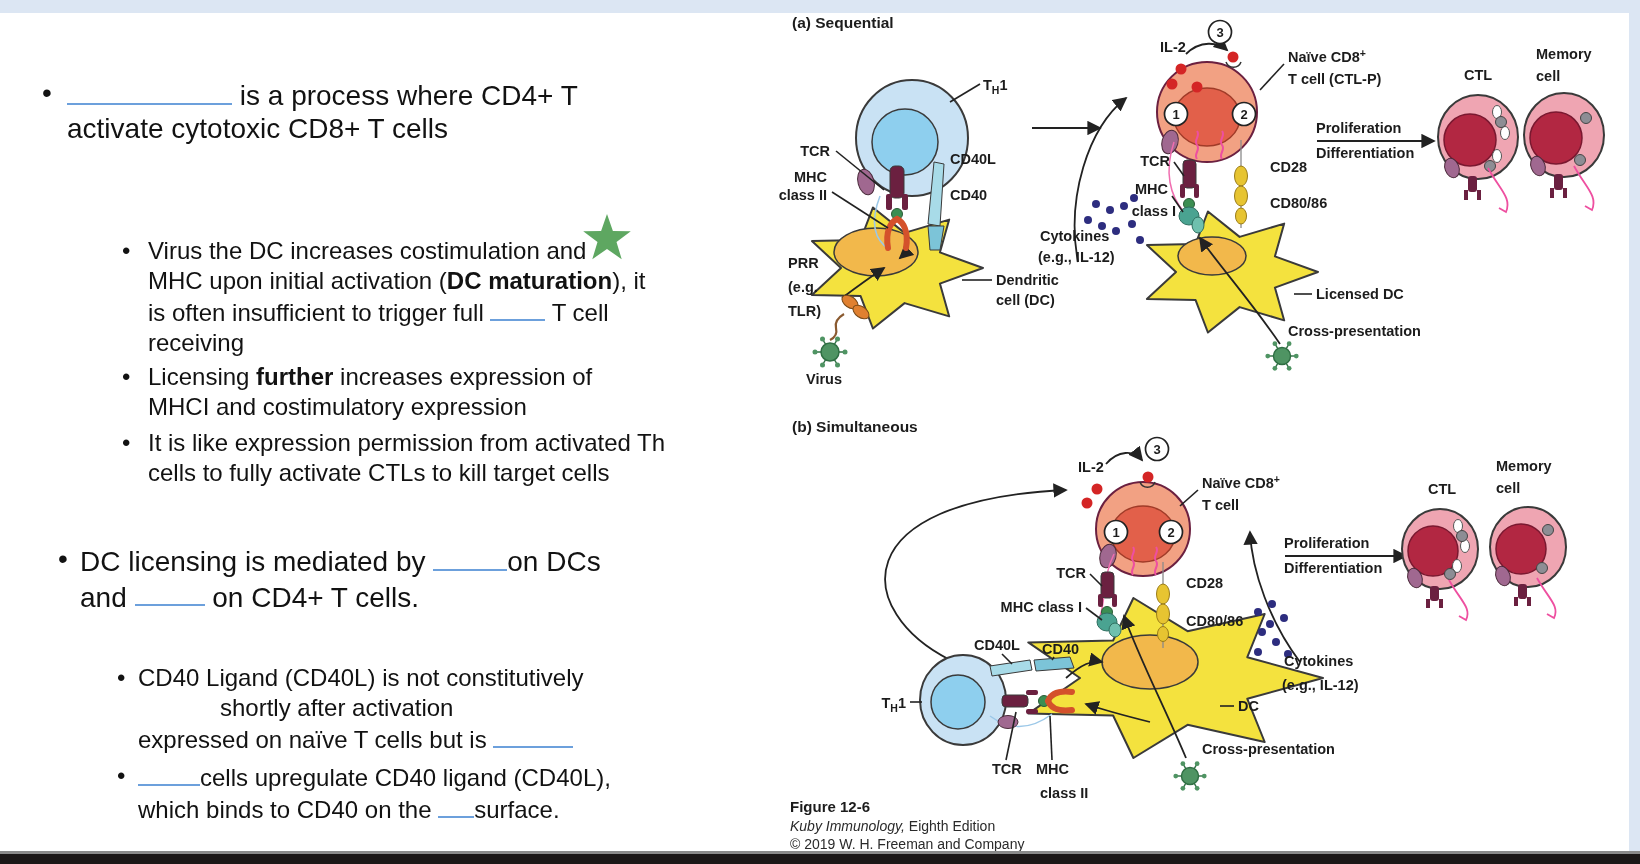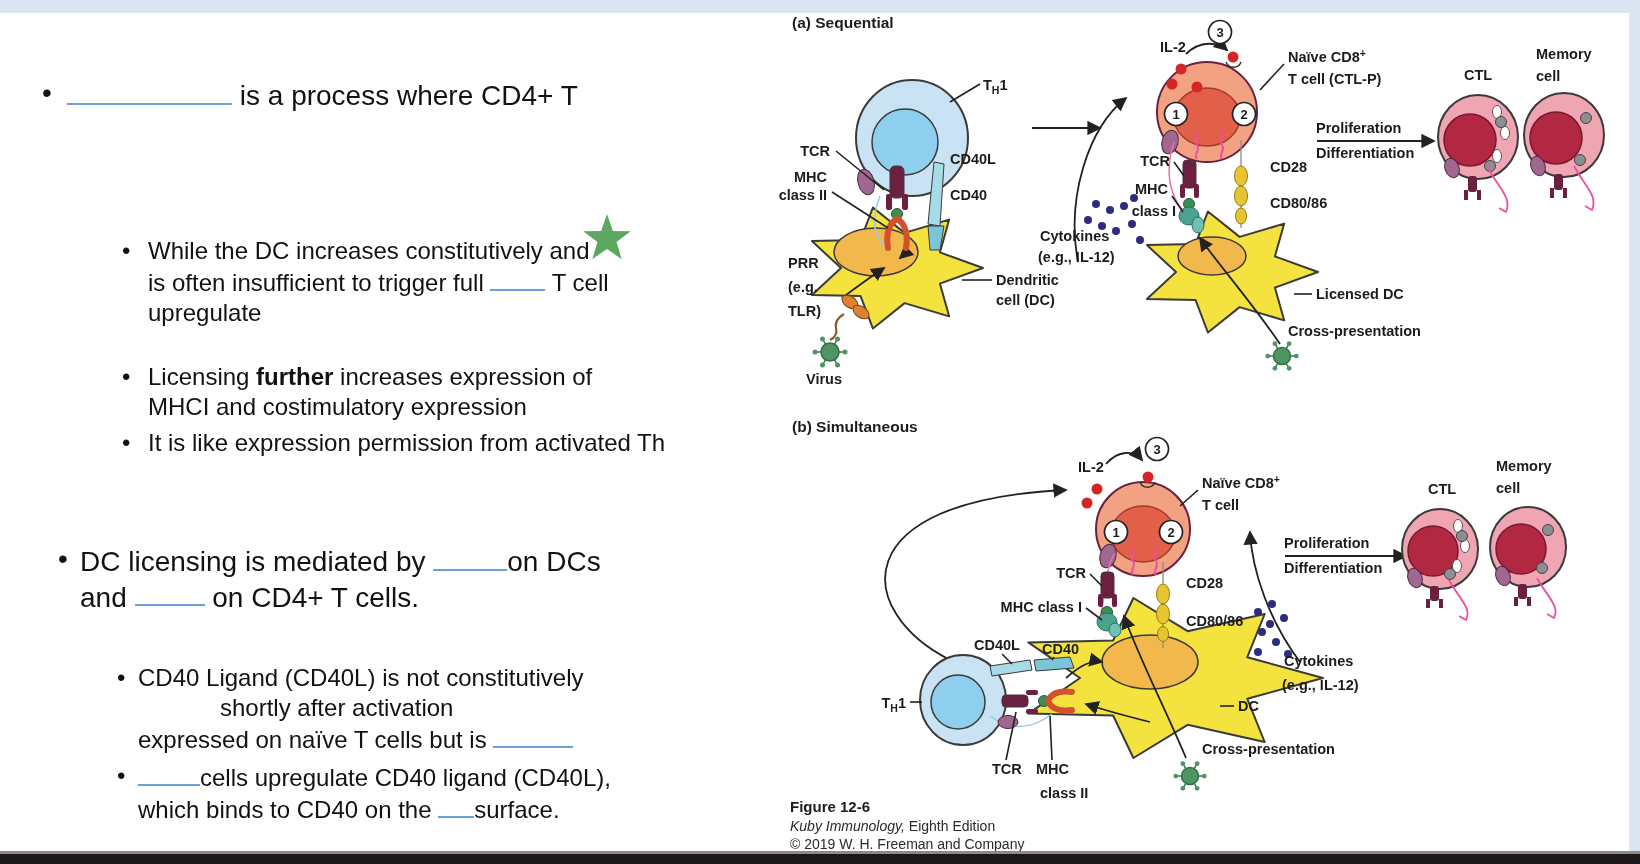--- a/index.html
+++ b/index.html
@@ -28,38 +28,41 @@
   .arr{stroke:#222;stroke-width:1.8;fill:none;}
 </style>
 </head>
 <body>
 
 <div class="stage">
 
   <div class="tb main" style="left:67px;top:76px;">
     <span class="bul" style="left:-25px;">•</span>
     <div class="ln"><span class="blank" style="width:165px;"></span><span> is a process where CD4+ T</span></div>
+    <div class="ln"><span>activate cytotoxic CD8+ T cells</span></div>
   </div>
 
   <div class="tb sub" style="left:148px;top:236px;">
     <span class="bul" style="left:-26px;">•</span>
-    <div class="ln"><span>While the DC increases constitutively and</span></div>
+    <div class="ln"><span>Virus the DC increases costimulation and</span></div>
+    <div class="ln"><span>MHC upon initial activation (</span><span class="bold">DC maturation</span><span>), it</span></div>
     <div class="ln"><span>is often insufficient to trigger full </span><span class="blank" style="width:55px;"></span><span> T cell</span></div>
-    <div class="ln"><span>upregulate</span></div>
+    <div class="ln"><span>receiving</span></div>
   </div>
 
   <div class="tb sub" style="left:148px;top:362px;">
     <span class="bul" style="left:-26px;">•</span>
     <div class="ln"><span>Licensing </span><span class="bold-ul">further</span><span> increases expression of</span></div>
     <div class="ln"><span>MHCI and costimulatory expression</span></div>
   </div>
 
   <div class="tb sub" style="left:148px;top:428px;">
     <span class="bul" style="left:-26px;">•</span>
     <div class="ln"><span>It is like expression permission from activated Th</span></div>
+    <div class="ln"><span>cells to fully activate CTLs to kill target cells</span></div>
   </div>
 
   <div class="tb main" style="left:80px;top:542px;">
     <span class="bul" style="left:-22px;">•</span>
     <div class="ln"><span>DC licensing is mediated by </span><span class="blank" style="width:74px;"></span><span>on DCs</span></div>
     <div class="ln"><span>and </span><span class="blank" style="width:70px;"></span><span> on CD4+ T cells.</span></div>
   </div>
 
   <div class="tb sub" style="left:138px;top:663px;">
     <span class="bul" style="left:-21px;">•</span>

